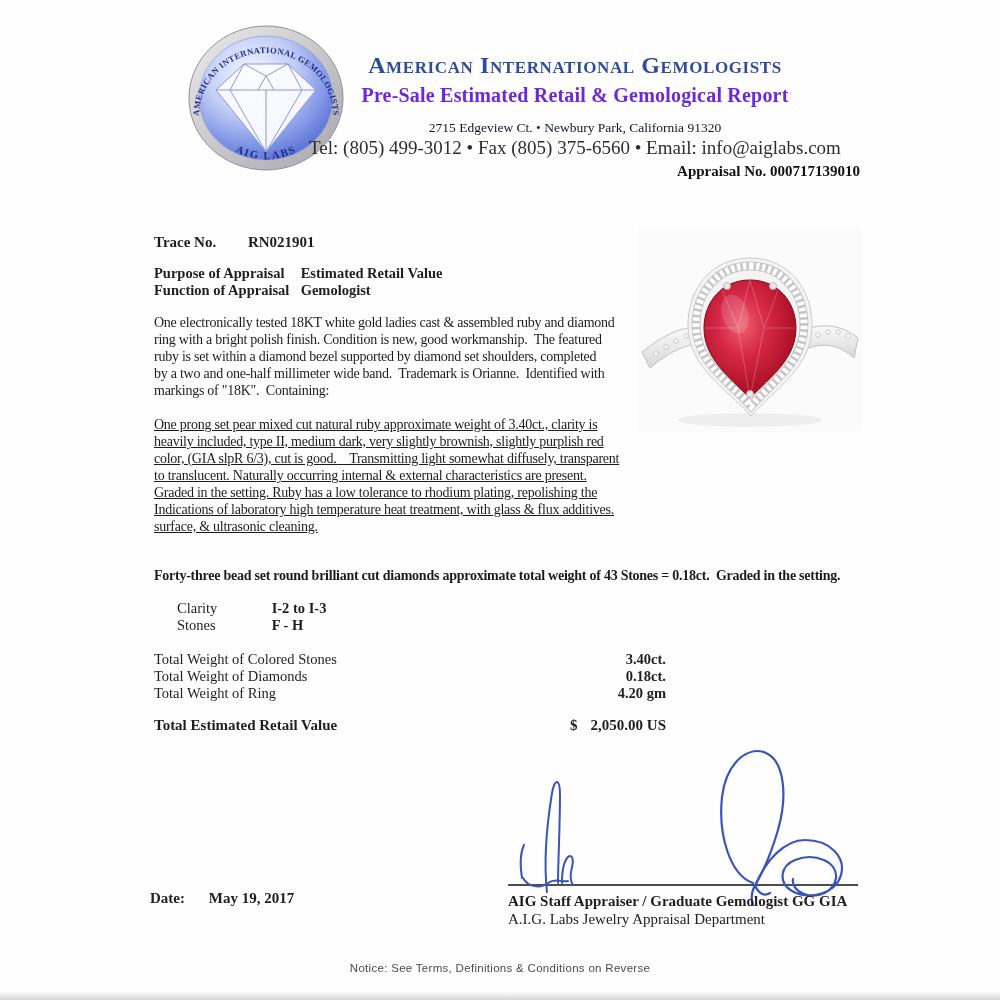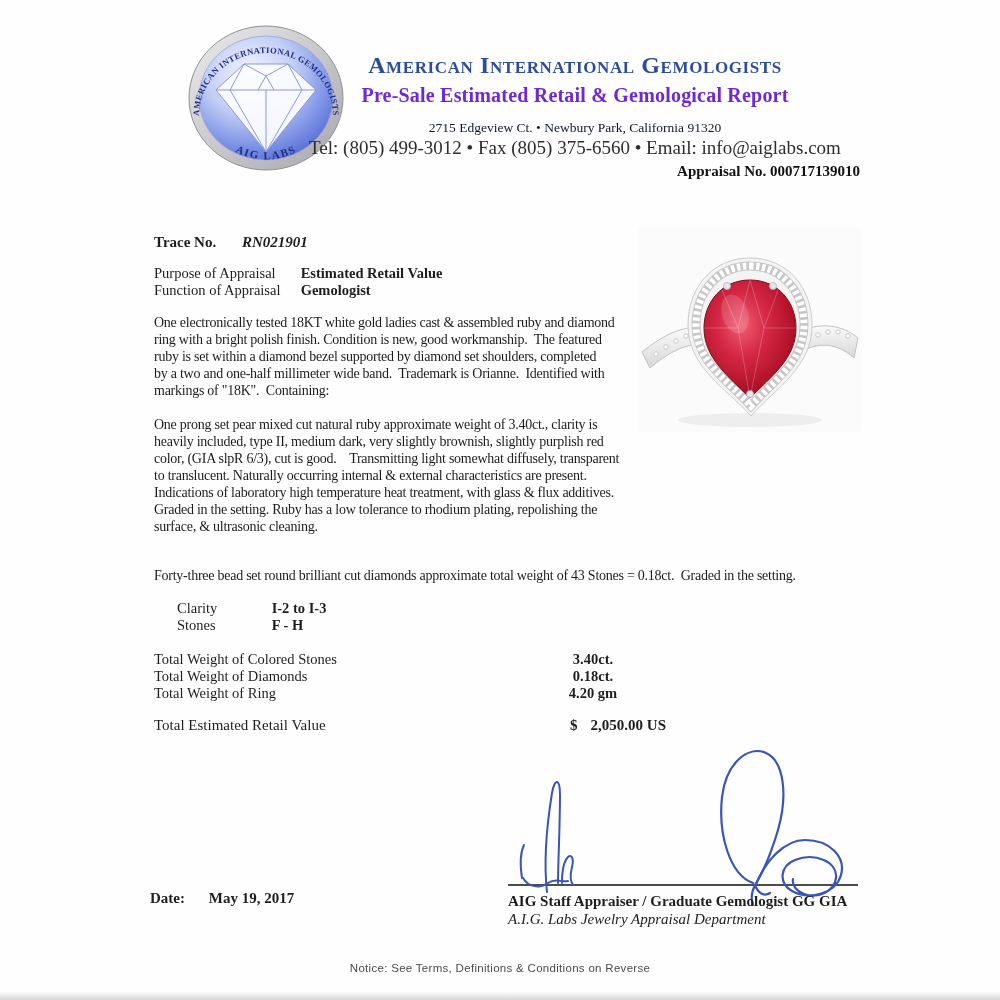--- a/index.html
+++ b/index.html
@@ -13,46 +13,46 @@
     top:52px; font-size:24px; font-weight:700; font-variant:small-caps;
     color:#2c4d9c; letter-spacing:0.6px;
   }
   .report-title {
     top:84px; font-size:20px; font-weight:700; color:#6d28d9; letter-spacing:0.2px;
   }
   .addr { top:120px; font-size:13.5px; color:#0f172a; }
   .contact { top:137px; font-size:19px; color:#2d2d2d; }
   .appraisal-no { top:163px; right:140px; font-size:15px; font-weight:700; color:#111; white-space:nowrap; }
   .trace { top:234px; left:154px; font-size:15px; font-weight:700; white-space:nowrap; }
-  .trace .v { margin-left:22px;font-style:italic; }
+  .trace .v { margin-left:28px; }
   .kv { left:154px; font-size:14.5px; white-space:nowrap; }
-  .kv .k { display:inline-block; width:143px; font-weight:400; }
+  .kv .k { display:inline-block; width:143px; font-weight:700; }
   .kv .v { font-weight:700; }
   .kv-purpose { top:265px; }
   .kv-function { top:282px; }
   .para { left:154px; font-size:14px; letter-spacing:-0.25px; line-height:17px; color:#1c1c1c; }
   .para div { white-space:pre; }
   .para1 { top:314px; }
-  .para2 { top:416px; }
-  .para-diamonds { top:567px; }
+  .para2 { top:416px;text-decoration:underline; }
+  .para-diamonds { top:567px;font-weight:bold; }
   .grade { left:177px; font-size:14.5px; white-space:nowrap; }
   .grade .k { display:inline-block; width:91px; }
   .grade .v { font-weight:700; }
   .grade-clarity { top:600px; }
   .grade-color { top:617px; }
   .tot-label { left:154px; font-size:14.5px; white-space:nowrap; }
-  .tot-value { left:520px; width:146px; text-align:center; font-size:14.5px; font-weight:700; white-space:nowrap; }
-  .tv-label { top:717px; left:154px; font-size:15px; font-weight:400; white-space:nowrap; }
+  .tot-value { left:520px; width:146px; text-align:right; font-size:14.5px; font-weight:700; white-space:nowrap; }
+  .tv-label { top:717px; left:154px; font-size:15px; font-weight:700; white-space:nowrap; }
   .tv-currency { top:717px; left:570px; font-size:15px; font-weight:700; }
   .tv-value { top:717px; left:520px; width:146px; text-align:right; font-size:15px; font-weight:700; white-space:nowrap; }
   .sig-line { top:884px; left:508px; width:350px; border-top:2px solid #4d4d4d; height:0; }
   .date-line { top:890px; left:150px; font-size:15px; font-weight:700; white-space:nowrap; }
   .date-line .v { margin-left:20px; }
   .appraiser { top:893px; left:508px; font-size:15px; font-weight:700; white-space:nowrap; }
-  .dept { top:911px; left:508px; font-size:15px; font-style:italic; color:#222; white-space:nowrap; }
+  .dept { top:911px; left:508px; font-size:15px; color:#222; white-space:nowrap; }
   .footer-notice {
     top:962px; left:0; width:100%; text-align:center;
     font-family:"Liberation Sans", sans-serif; font-size:11.5px; color:#4b4b4b; letter-spacing:0.3px;
   }
   .bottom-strip { left:0; bottom:0; width:100%; height:9px;
     background:linear-gradient(#ffffff, #d6d6d6); }
   svg { display:block; }
 </style>
 </head>
 <body>
@@ -169,22 +169,22 @@
       <div>ring with a bright polish finish. Condition is new, good workmanship.  The featured</div>
       <div>ruby is set within a diamond bezel supported by diamond set shoulders, completed</div>
       <div>by a two and one-half millimeter wide band.  Trademark is Orianne.  Identified with</div>
       <div>markings of "18K".  Containing:</div>
     </div>
   <div class="abs para para2">
       <div>One prong set pear mixed cut natural ruby approximate weight of 3.40ct., clarity is</div>
       <div>heavily included, type II, medium dark, very slightly brownish, slightly purplish red</div>
       <div>color, (GIA slpR 6/3), cut is good.    Transmitting light somewhat diffusely, transparent</div>
       <div>to translucent. Naturally occurring internal &amp; external characteristics are present.</div>
+      <div>Graded in the setting. Ruby has a low tolerance to rhodium plating, repolishing the</div>
       <div>Indications of laboratory high temperature heat treatment, with glass &amp; flux additives.</div>
-      <div>Graded in the setting. Ruby has a low tolerance to rhodium plating, repolishing the</div>
       <div>surface, &amp; ultrasonic cleaning.</div>
     </div>
   <div class="abs para para-diamonds">
     <div>Forty-three bead set round brilliant cut diamonds approximate total weight of 43 Stones = 0.18ct.  Graded in the setting.</div>
   </div>
 
   <div class="abs grade grade-clarity">
     <span class="k">Clarity</span>
     <span class="v">I-2 to I-3</span>
   </div>

